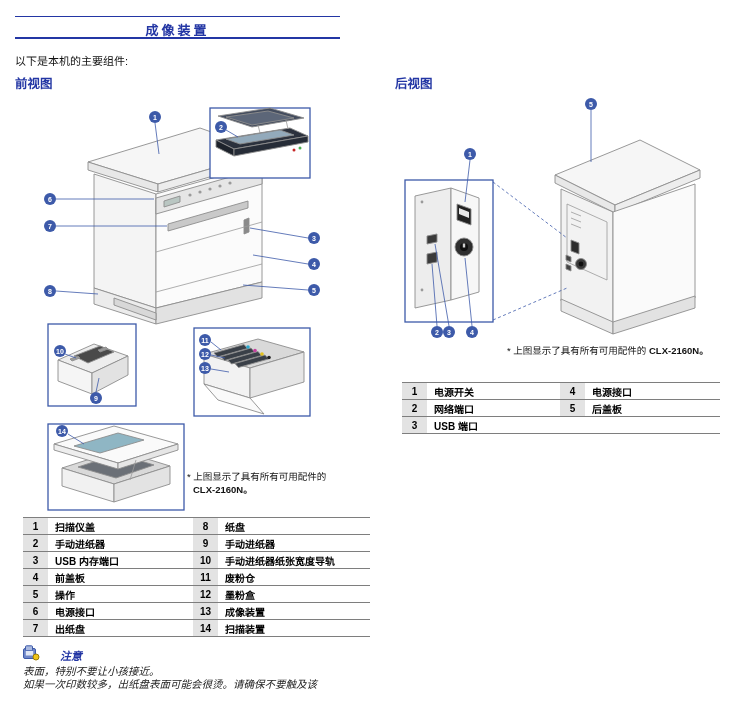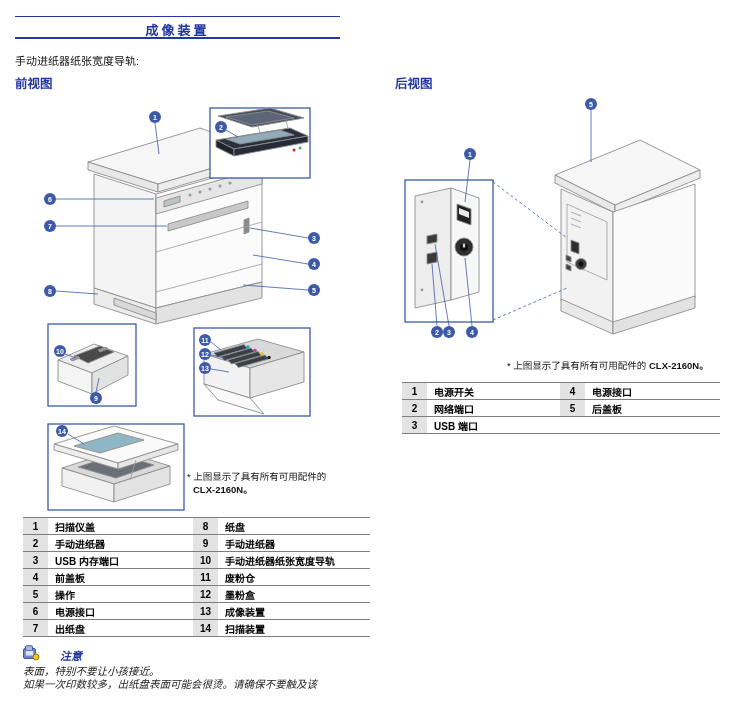--- a/index.html
+++ b/index.html
@@ -30,21 +30,21 @@
   .lead { stroke:#3d5aa9; stroke-width:0.8; fill:none; }
   .dash { stroke:#3d5aa9; stroke-width:0.8; stroke-dasharray:3 2.5; fill:none; }
   .inset-box { fill:#fff; stroke:#3d5aa9; stroke-width:1.3; }
   .callout circle { fill:#3d5aa9; }
   .callout text { fill:#fff; font-size:7px; font-weight:bold; text-anchor:middle;
                   font-family:"Liberation Sans","DejaVu Sans",sans-serif; }
 
   .note { font-size:9.5px; color:#111; line-height:1.4; }
   #front-note { position:absolute; left:169px; top:378px; width:175px; }
   #front-note .model { padding-left:6px; }
-  #rear-note { position:absolute; left:507px; top:359px; width:225px; }
+  #rear-note { position:absolute; left:507px; top:344px; width:225px; }
   .bold { font-weight:bold; }
 
   
   table.parts { position:absolute; border-collapse:collapse; table-layout:fixed; }
   #front-table { left:23px; top:517px; width:347px; }
   #rear-table  { left:402px; top:382px; width:318px; }
   table.parts td { height:17px; font-size:10px; font-weight:bold; color:#000;
                    border-top:1px solid #7e7e7e; border-bottom:1px solid #7e7e7e;
                    overflow:hidden; white-space:nowrap; }
   td.num { background:#e3e3e3; text-align:center; }
@@ -59,21 +59,21 @@
 </style>
 </head>
 <body>
 
 <div class="page">
 
   <div class="rule top"></div>
   <div class="title">成像装置</div>
   <div class="rule bottom"></div>
 
-  <p class="intro">手动进纸器纸张宽度导轨:</p>
+  <p class="intro">以下是本机的主要组件:</p>
 
   <h2 class="view-heading" id="front-heading">前视图</h2>
   <h2 class="view-heading" id="rear-heading">后视图</h2>
 
   <div class="diagram" id="front-diagram">
     <svg width="357" height="424" viewBox="0 0 357 424">
 
       <g>
 
         <polygon class="po" fill="#f6f6f6" points="70,70 182,36 250,60 140,92"></polygon>

